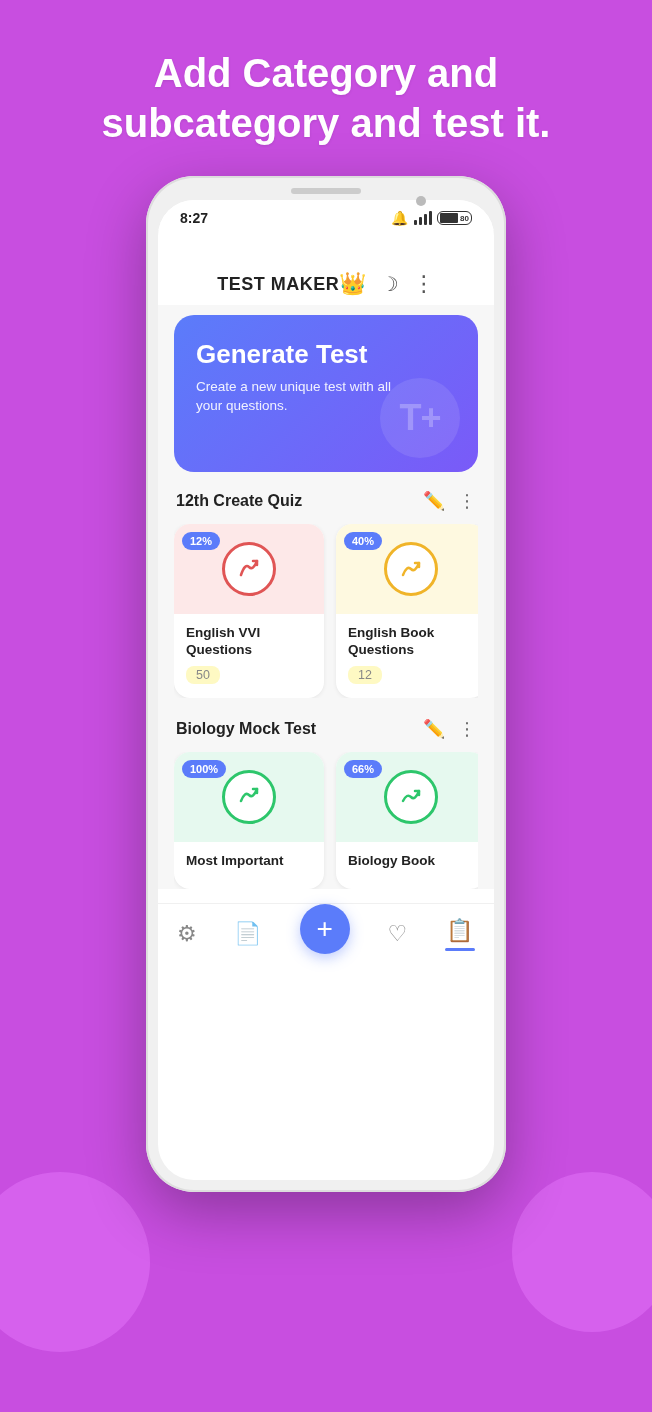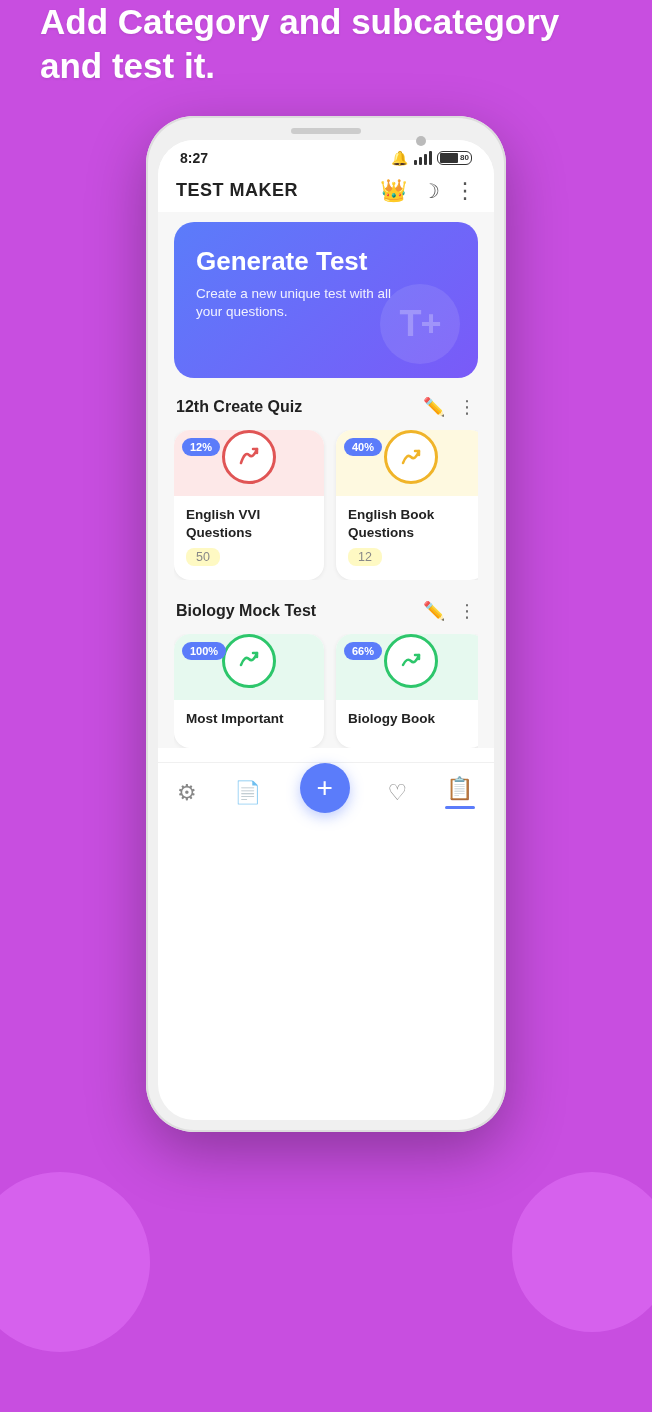--- a/index.html
+++ b/index.html
@@ -29,23 +29,25 @@
       bottom: 80px;
       right: -20px;
       width: 160px;
       height: 160px;
       background: #d966f0;
       border-radius: 50%;
       opacity: 0.8;
     }
     .header-text {
       color: white;
-      font-size: 35px;
+      text-align: center;
+      font-size: 40px;
       font-weight: 800;
       line-height: 1.25;
+      margin-top: 48px;
       margin-bottom: 28px;
       padding: 0 40px;
       text-shadow: 0 1px 3px rgba(0,0,0,0.1);
       z-index: 2;
     }
     .phone-wrapper {
       z-index: 3;
       position: relative;
       width: 360px;
       min-height: 1050px;
@@ -112,24 +114,25 @@
       gap: 1px;
     }
     .battery-fill {
       width: 18px;
       height: 10px;
       background: #333;
       border-radius: 1px;
     }
     .app-bar {
       display: flex;
-      justify-content: space-between;
+      justify-content: center;
       align-items: center;
       padding: 8px 18px 8px 18px;
       background: #fff;
+      margin-top: 33px;
     }
     .app-title {
       font-size: 18px;
       font-weight: 800;
       color: #222;
       letter-spacing: 0.5px;
     }
     .app-bar-icons {
       display: flex;
       align-items: center;
@@ -233,23 +236,24 @@
       background: #fff;
       border-radius: 16px;
       padding: 0 0 14px 0;
       width: 150px;
       min-width: 150px;
       box-shadow: 0 1px 4px rgba(0,0,0,0.07);
       overflow: hidden;
     }
     .quiz-card-img {
       width: 150px;
-      height: 66px;
+      height: 90px;
       border-radius: 12px 12px 0 0;
       display: flex;
+      align-items: center;
       justify-content: center;
       position: relative;
       margin-bottom: 10px;
     }
     .quiz-card-img.pink { background: #fde8e8; }
     .quiz-card-img.yellow { background: #fef9e0; }
     .quiz-card-img.green-light { background: #e6f9ef; }
     .quiz-card-img.green-light2 { background: #e6f9ef; }
     .badge {
       position: absolute;

